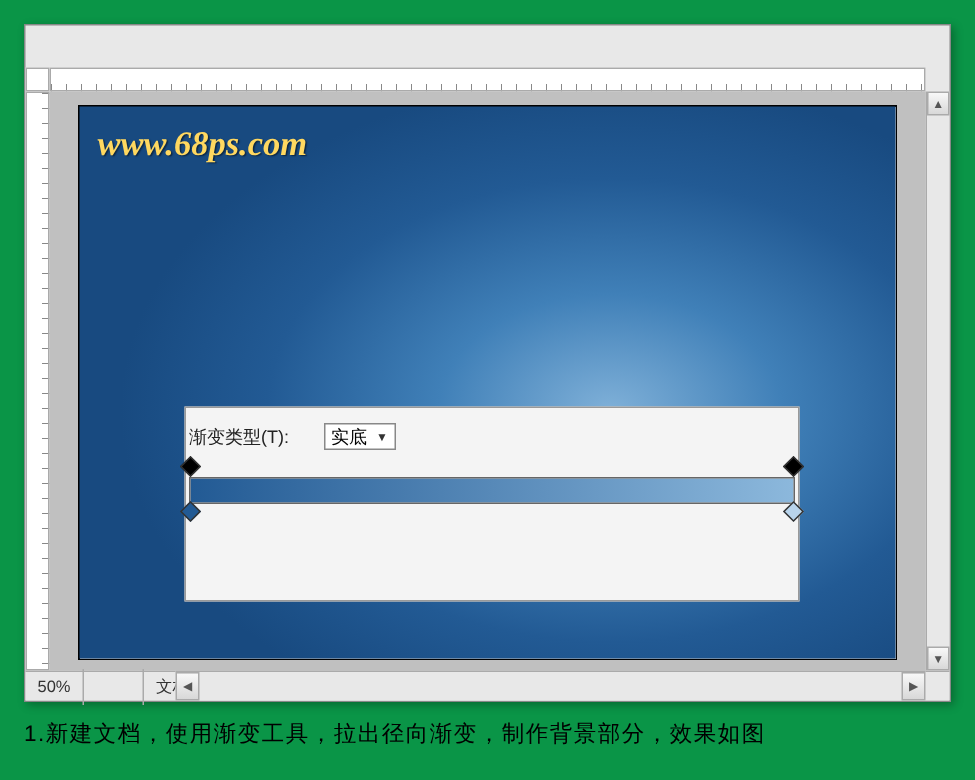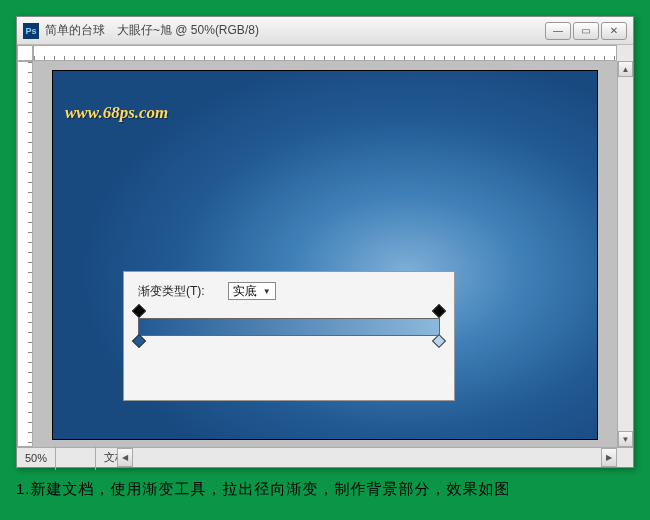--- a/index.html
+++ b/index.html
@@ -111,32 +111,31 @@
   width: 544px; height: 368px;
   background: radial-gradient(ellipse 60% 60% at 65% 55%, #7fb0d8 0%, #4080b8 35%, #225a94 70%, #184a80 100%);
   box-shadow: 0 0 0 1px #000;
 }
 .watermark {
   position: absolute;
   left: 12px; top: 12px;
   color: #ffd860;
   font-family: "Times New Roman", serif;
   font-style: italic;
-  font-size: 17px;
+  font-size: 23px;
   font-weight: bold;
   text-shadow: 1px 1px 1px rgba(0,0,0,0.5);
-  margin-top: 20px;
 }
 .gradient-panel {
   position: absolute;
   left: 70px; top: 200px;
-  width: 332px; height: 130px;
+  width: 410px; height: 130px;
   background: #f4f4f4;
   border: 1px solid #999;
-  padding: 10px 14px;
+  padding: 10px 2px;
   font-size: 12px;
 }
 .panel-row {
   display: flex;
   align-items: center;
   margin-bottom: 8px;
 }
 .panel-row label { margin-right: 4px; color: #222; }
 .dropdown {
   border: 1px solid #888;
@@ -215,29 +214,20 @@
   color: #000000;
   font-size: 15px;
   letter-spacing: 1px;
 }
 </style>
 </head>
 <body>
 
 <div class="window">
 
-  <div class="titlebar">
-    <div class="app-icon">Ps</div>
-    <div class="title-text">简单的台球　大眼仔~旭 @ 50%(RGB/8)</div>
-    <div class="win-btns">
-      <div class="win-btn">—</div>
-      <div class="win-btn">▭</div>
-      <div class="win-btn">✕</div>
-    </div>
-  </div>
 
   <div class="ruler-corner"></div>
   <div class="ruler-h"></div>
   <div class="ruler-v"></div>
 
   <div class="canvas-area">
     <div class="canvas">
       <div class="watermark">www.68ps.com</div>
 
       <div class="gradient-panel">

